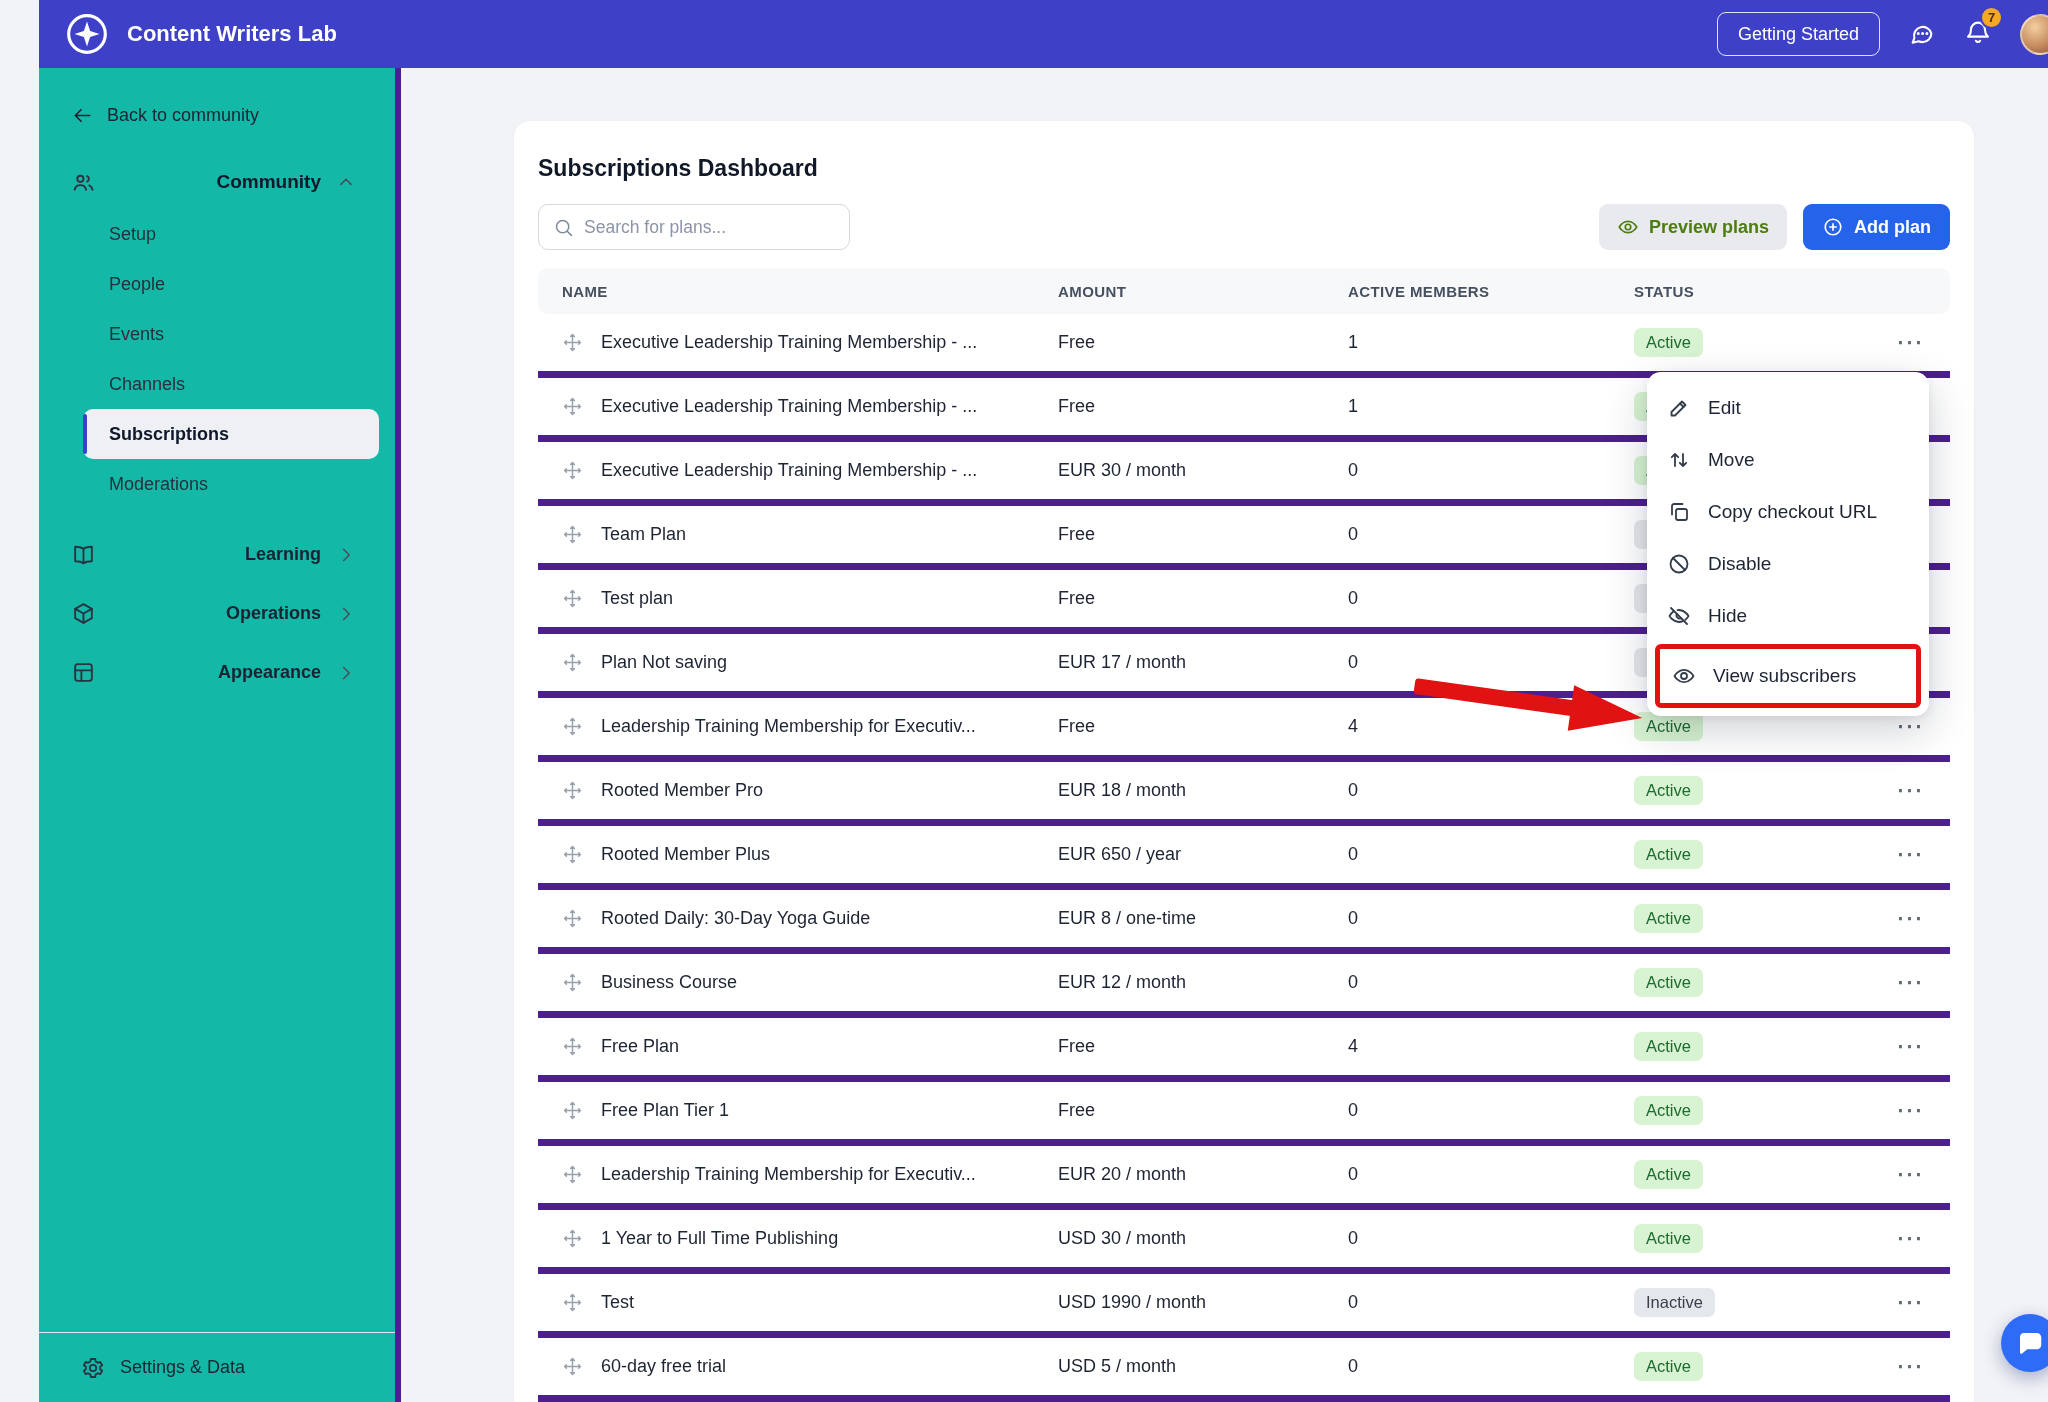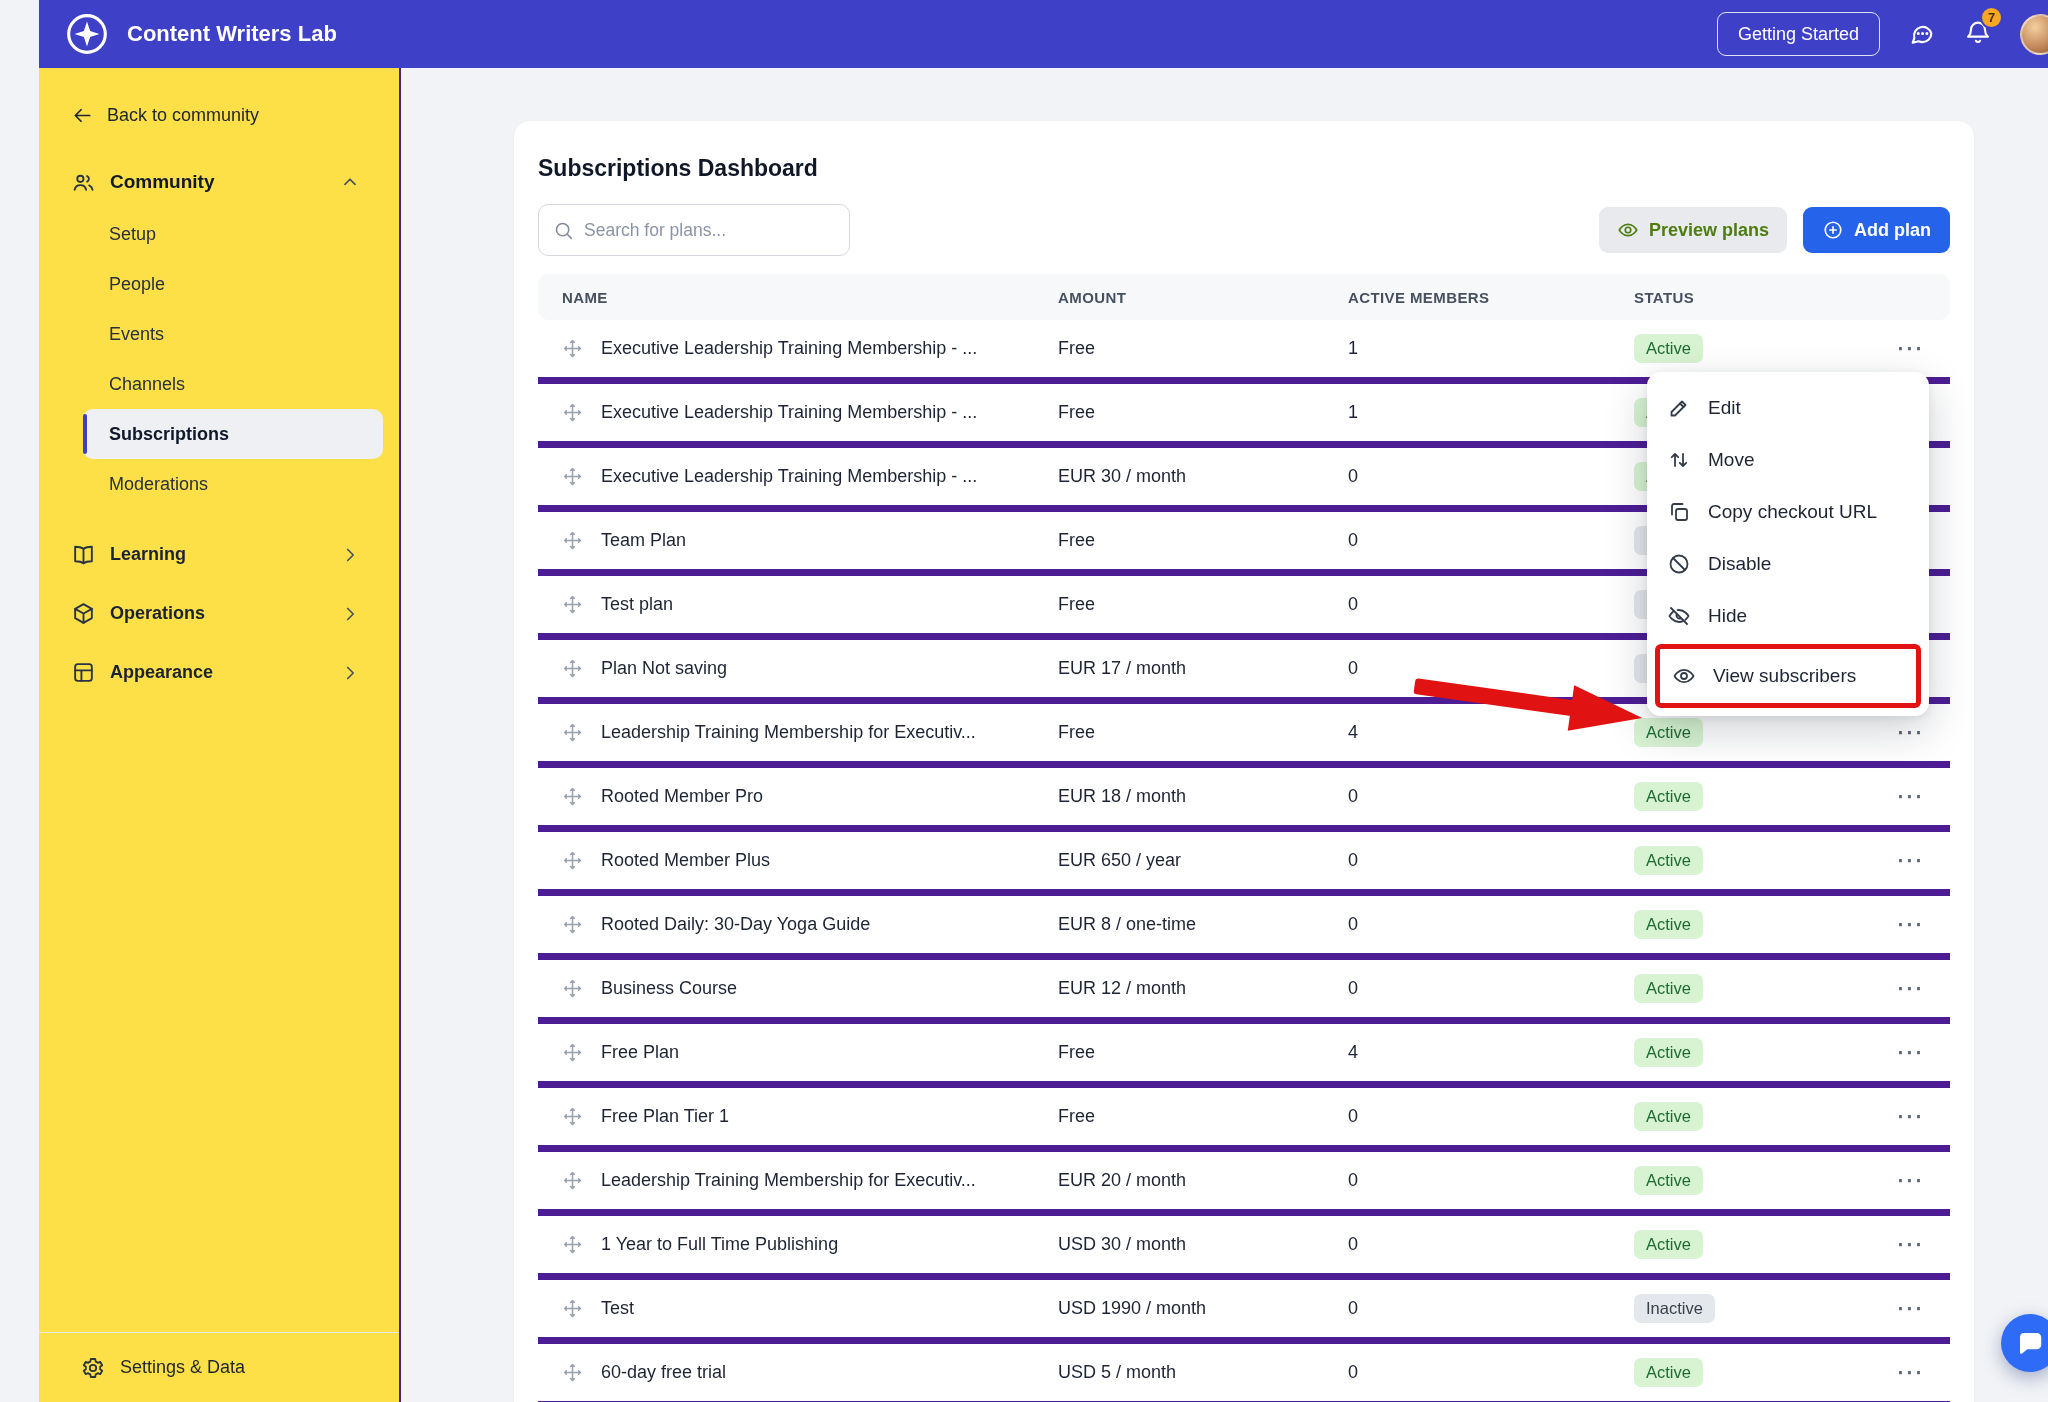--- a/index.html
+++ b/index.html
@@ -25,22 +25,22 @@
   .topbar-icon { width:28px; height:28px; color:#fff; position:relative; cursor:pointer; }
   .bell-wrap { position:relative; }
   .badge { position:absolute; top:-12px; right:-11px; min-width:23px; height:23px; border-radius:12px;
     background:#f6a723; color:#4a3000; font-size:13px; font-weight:700; display:flex;
     align-items:center; justify-content:center; padding:0 5px; border:2px solid var(--topbar,#3e40c8); }
   .avatar { width:41px; height:41px; border-radius:50%;
     background:radial-gradient(circle at 35% 30%, #f3cf9f, #c08457 60%, #7e4f2e);
     border:2px solid rgba(255,255,255,.55); cursor:pointer; }
 
   
-  .sidebar { position:absolute; top:68px; left:0; bottom:0; width:362px; background:#fde047;
-    border-right:2px solid #4c1d95; z-index:20; display:flex; flex-direction:column; }
+  .sidebar { position:absolute; top:68px; left:0; bottom:0; width:362px; background:#14b8a6;
+    border-right:6px solid #4c1d95; z-index:20; display:flex; flex-direction:column;text-align:right; }
   .back-link { display:flex; align-items:center; gap:13px; margin:36px 24px 4px 32px;
     font-size:18px; font-weight:500; color:#1d2433; cursor:pointer; }
   .back-link .icon { width:23px; height:23px; color:#1d2433; }
   .side-section-head { display:flex; align-items:center; gap:14px; margin:28px 38px 4px 32px; height:46px; cursor:pointer; }
   .side-section-head .icon.lead { width:25px; height:25px; color:#2a3342; }
   .side-section-head .label { font-size:19px; font-weight:700; color:#10182b; flex:1; }
   .side-section-head .chev { width:22px; height:22px; color:#49505e; }
   .subitems { margin:0 16px 4px 44px; }
   .subitem { position:relative; height:50px; display:flex; align-items:center; padding-left:26px;
     font-size:18px; color:#27303f; border-radius:10px; cursor:pointer; }
@@ -55,21 +55,21 @@
   .side-footer { margin-top:auto; border-top:1px solid #e7e8ec; height:70px; display:flex;
     align-items:center; gap:15px; padding-left:42px; font-size:18px; font-weight:500; color:#1d2433; cursor:pointer; }
   .side-footer .icon { width:24px; height:24px; color:#2a3342; }
 
   
   .main { position:absolute; top:68px; left:362px; right:0; bottom:0; background:#f2f3f6; overflow:hidden; }
   .card { margin:53px 113px 0; background:#fff; border-radius:16px; min-height:1420px;
     padding:0 24px; box-shadow:0 1px 3px rgba(16,24,40,.05); }
   .page-title { padding-top:34px; font-size:23px; font-weight:700; color:#101828; }
   .toolbar { display:flex; align-items:center; margin-top:22px; }
-  .search { width:312px; height:52px; border:1px solid #d5d8de; border-radius:10px;
+  .search { width:312px; height:46px; border:1px solid #d5d8de; border-radius:10px;
     display:flex; align-items:center; padding:15px 14px; gap:10px; color:#818a9c; background:#fff; }
   .search .icon { width:21px; height:21px; }
   .search input { border:none; outline:none; font-size:17.5px; color:#344054; width:100%;
     background:transparent; font-family:inherit; }
   .search input::placeholder { color:#8b94a6; }
   .toolbar-right { margin-left:auto; display:flex; gap:16px; }
   .btn { height:46px; border:none; border-radius:9px; font-size:18px; font-weight:600;
     display:flex; align-items:center; gap:10px; cursor:pointer; font-family:inherit; }
   .btn-preview { background:#e9eaee; color:#4d7c0f; padding:0 18px; }
   .btn-preview .icon { width:22px; height:22px; }

